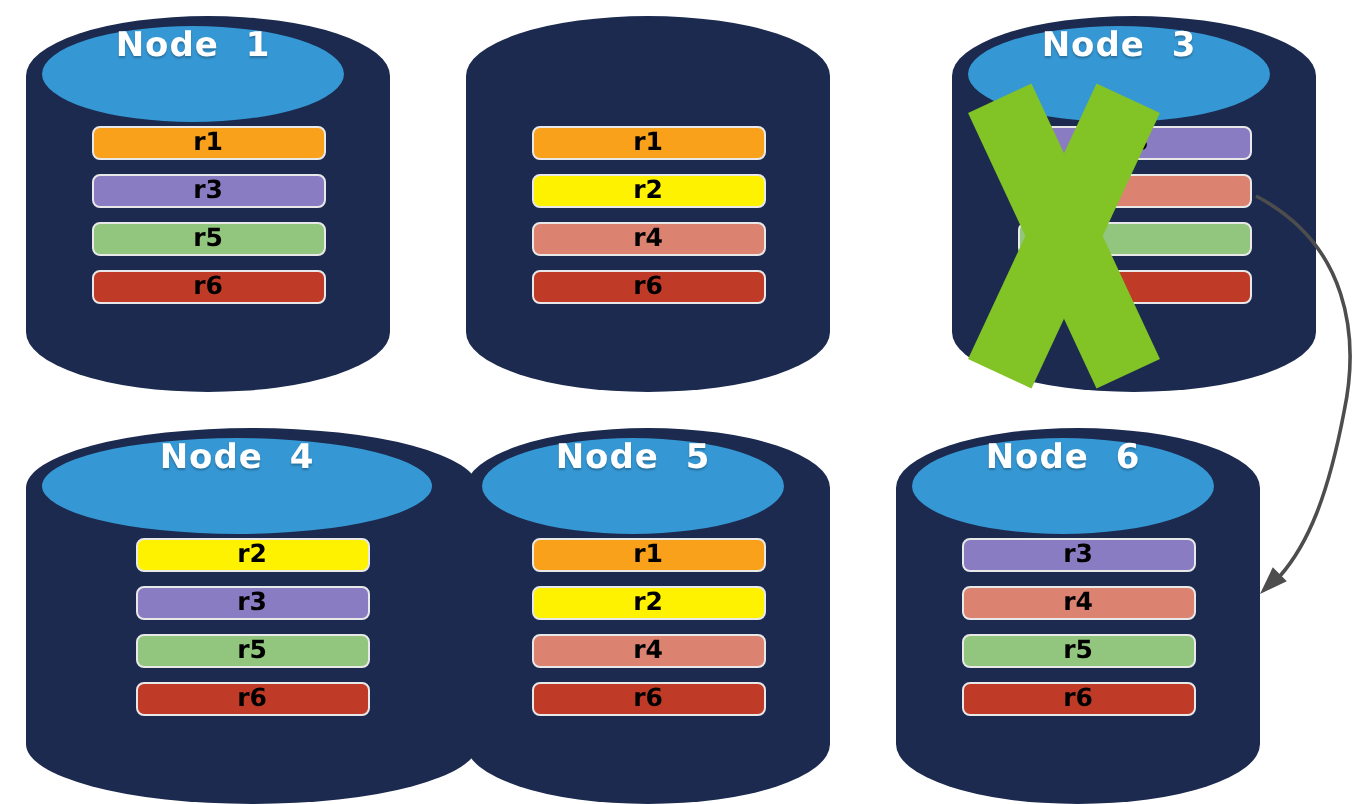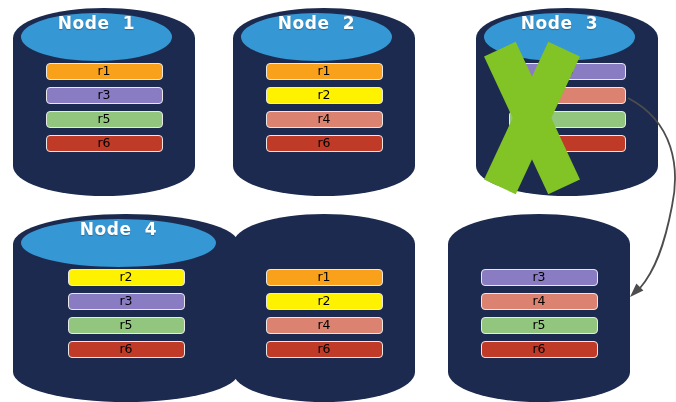--- a/index.html
+++ b/index.html
@@ -34,21 +34,21 @@
     position:absolute; top:55px; left:0; right:0;
     display:flex; flex-direction:column; align-items:center; gap:7px;
   }
   .bar {
     width:117px; height:17px; box-sizing:border-box;
     border:1px solid var(--bar-border,#E8E8E8);
     border-radius:4px;
     display:flex; align-items:center; justify-content:center;
   }
   .bar span {
-    font-weight:normal; font-size:12.5px; color:#000; line-height:1;
+    font-weight:bold; font-size:12.5px; color:#000; line-height:1;
   }
 
   
   .fail-x { position:absolute; width:0; height:0; }
   .fail-x .stroke {
     position:absolute; left:0; top:0; width:35px; height:152px;
     background:var(--failure-x,#82C326);
   }
   .fail-x .s1 { transform:translate(-50%,-50%) rotate(25deg); }
   .fail-x .s2 { transform:translate(-50%,-50%) rotate(-25deg); }
@@ -79,23 +79,20 @@
           <span>r5</span>
         </div>
       <div class="bar" style="background: rgb(192, 58, 40);">
           <span>r6</span>
         </div>
     </div>
   </div>
 
   <div class="node" style="left:233px; top:8px;">
     <div class="cyl-body"></div>
-    <div class="cyl-top">
-      <span class="node-title">Node 2</span>
-    </div>
     <div class="bars">
       <div class="bar" style="background: rgb(249, 161, 27);">
           <span>r1</span>
         </div>
       <div class="bar" style="background: rgb(255, 242, 0);">
           <span>r2</span>
         </div>
       <div class="bar" style="background: rgb(219, 130, 113);">
           <span>r4</span>
         </div>
@@ -142,38 +139,44 @@
           <span>r5</span>
         </div>
       <div class="bar" style="background: rgb(192, 58, 40);">
           <span>r6</span>
         </div>
     </div>
   </div>
 
   <div class="node" style="left:233px; top:214px;">
     <div class="cyl-body"></div>
+    <div class="cyl-top">
+      <span class="node-title">Node 5</span>
+    </div>
     <div class="bars">
       <div class="bar" style="background: rgb(249, 161, 27);">
           <span>r1</span>
         </div>
       <div class="bar" style="background: rgb(255, 242, 0);">
           <span>r2</span>
         </div>
       <div class="bar" style="background: rgb(219, 130, 113);">
           <span>r4</span>
         </div>
       <div class="bar" style="background: rgb(192, 58, 40);">
           <span>r6</span>
         </div>
     </div>
   </div>
 
   <div class="node" style="left:448px; top:214px;">
     <div class="cyl-body"></div>
+    <div class="cyl-top">
+      <span class="node-title">Node 6</span>
+    </div>
     <div class="bars">
       <div class="bar" style="background: rgb(138, 124, 195);">
           <span>r3</span>
         </div>
       <div class="bar" style="background: rgb(219, 130, 113);">
           <span>r4</span>
         </div>
       <div class="bar" style="background: rgb(146, 197, 126);">
           <span>r5</span>
         </div>

